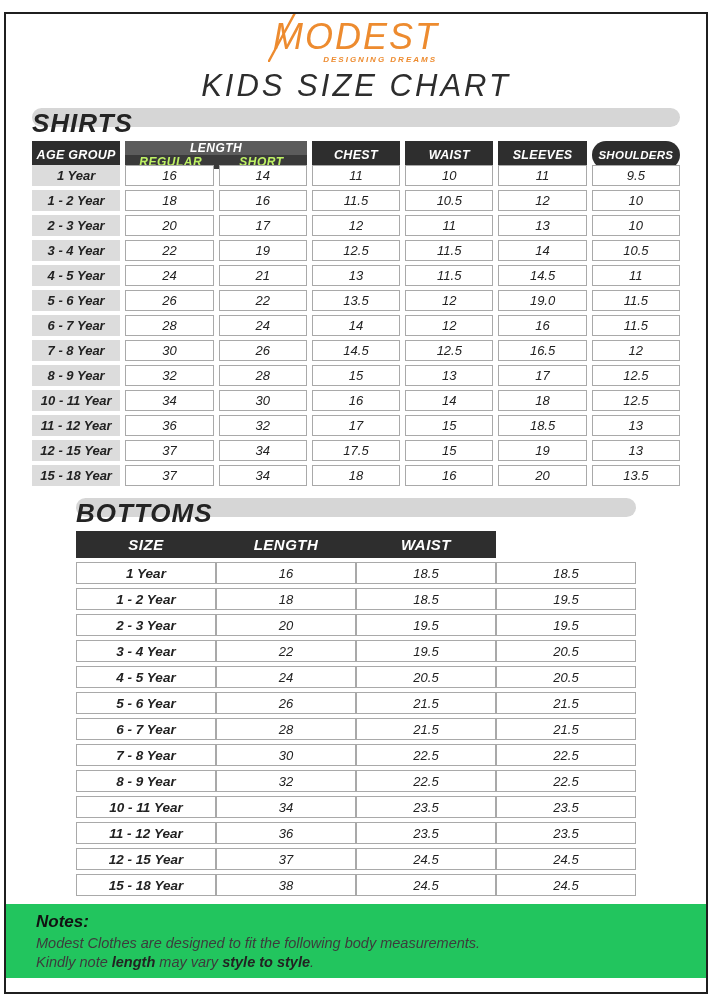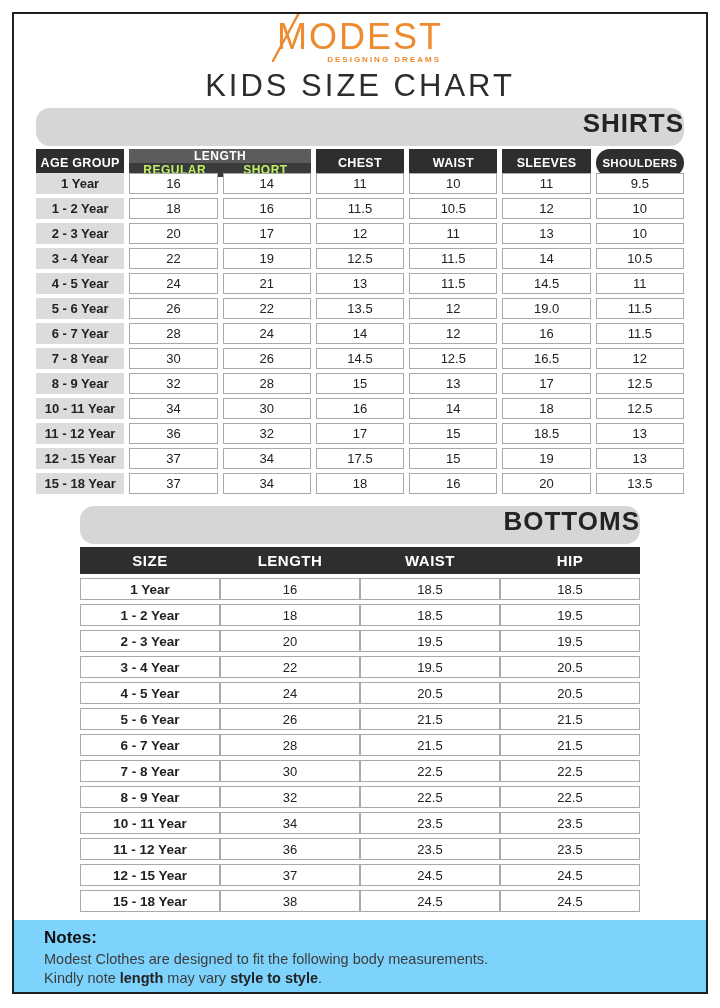--- a/index.html
+++ b/index.html
@@ -3,21 +3,21 @@
 <meta charset="utf-8">
 <style>
   html,body { margin:0; padding:0; background:#ffffff; }
   body {
     width:720px; height:1008px;
     font-family:"Liberation Sans", sans-serif;
     color:#2b2b2b;
   }
   .page {
     width:720px; height:1008px; box-sizing:border-box;
-    padding:12px 12px 14px 12px; background:#ffffff;
+    padding:12px 12px 14px 4px; background:#ffffff;font-style:italic;
   }
   .frame {
     width:100%; height:100%; box-sizing:border-box;
     border:2px solid #1f1f1f;
     display:flex; flex-direction:column;
     overflow:hidden;
   }
 
   
   .hdr { text-align:center; padding-top:5px; flex:0 0 auto; }
@@ -32,23 +32,23 @@
     color:#ED8B2F; text-align:right; margin-top:1px; padding-right:2px;
   }
   .page-title {
     margin:2px 0 0 0; font-size:31px; font-weight:normal;
     letter-spacing:3px; color:#2d2d2d;
   }
 
   
   .banner {
     background:#d6d6d6; border-radius:14px;
-    text-align:right; font-weight:bold; letter-spacing:1px;
-    font-size:26px; color:#232323; line-height:30px; height:38px;
-    margin-bottom:3px;
+    text-align:left; font-weight:bold; letter-spacing:1px;
+    font-size:26px; color:#232323; line-height:30px; height:19px;
+    margin-bottom:14px;
   }
 
   
   .shirts { width:648px; margin:4px auto 0 auto; flex:0 0 auto; }
   .sh-grid { display:grid; grid-template-columns:repeat(7,1fr); column-gap:5px; }
   .sh-head { height:20px;text-align:center; }
   .hcell {
     background:#2e2e2e; color:#ffffff; font-weight:bold; font-size:12.5px;
     display:flex; align-items:center; justify-content:center; letter-spacing:0.3px;
   }
@@ -80,21 +80,21 @@
   .bt-head .hcell { height:27px; font-size:15px; letter-spacing:0.5px; }
   #bottoms-body { row-gap:4px; margin-top:4px; grid-auto-rows:22px; }
   .size-cell {
     background:#fff; border:1px solid #a9a9a9; box-sizing:border-box;
     color:#222; font-weight:bold; font-size:13.5px;
     display:flex; align-items:center; justify-content:center;
   }
 
   
   .notes {
-    background:#7dd3fc; margin-top:8px; flex:0 0 auto;
+    background:#22c55e; margin-top:8px; flex:0 0 auto;
     padding:8px 20px 7px 30px;
   }
   .notes-title { font-size:17px; font-weight:bold; color:#111; margin-bottom:2px; }
   .note-line { font-size:14.5px; color:#3c3c3c; line-height:1.28; }
   .note-line b { color:#222; }
 </style>
 </head>
 <body>
 
 <div class="page">
@@ -221,21 +221,20 @@
           <div class="val-cell">13.5</div>
         </div>
     </section>
 
     <section class="bottoms">
       <div class="banner">BOTTOMS</div>
       <div class="bt-grid bt-head">
         <div class="hcell">SIZE</div>
         <div class="hcell">LENGTH</div>
         <div class="hcell">WAIST</div>
-        <div class="hcell">HIP</div>
       </div>
       <div class="bt-grid" id="bottoms-body">
           <div class="size-cell">1 Year</div>
           <div class="val-cell">16</div>
           <div class="val-cell">18.5</div>
           <div class="val-cell">18.5</div>
           <div class="size-cell">1 - 2 Year</div>
           <div class="val-cell">18</div>
           <div class="val-cell">18.5</div>
           <div class="val-cell">19.5</div>

